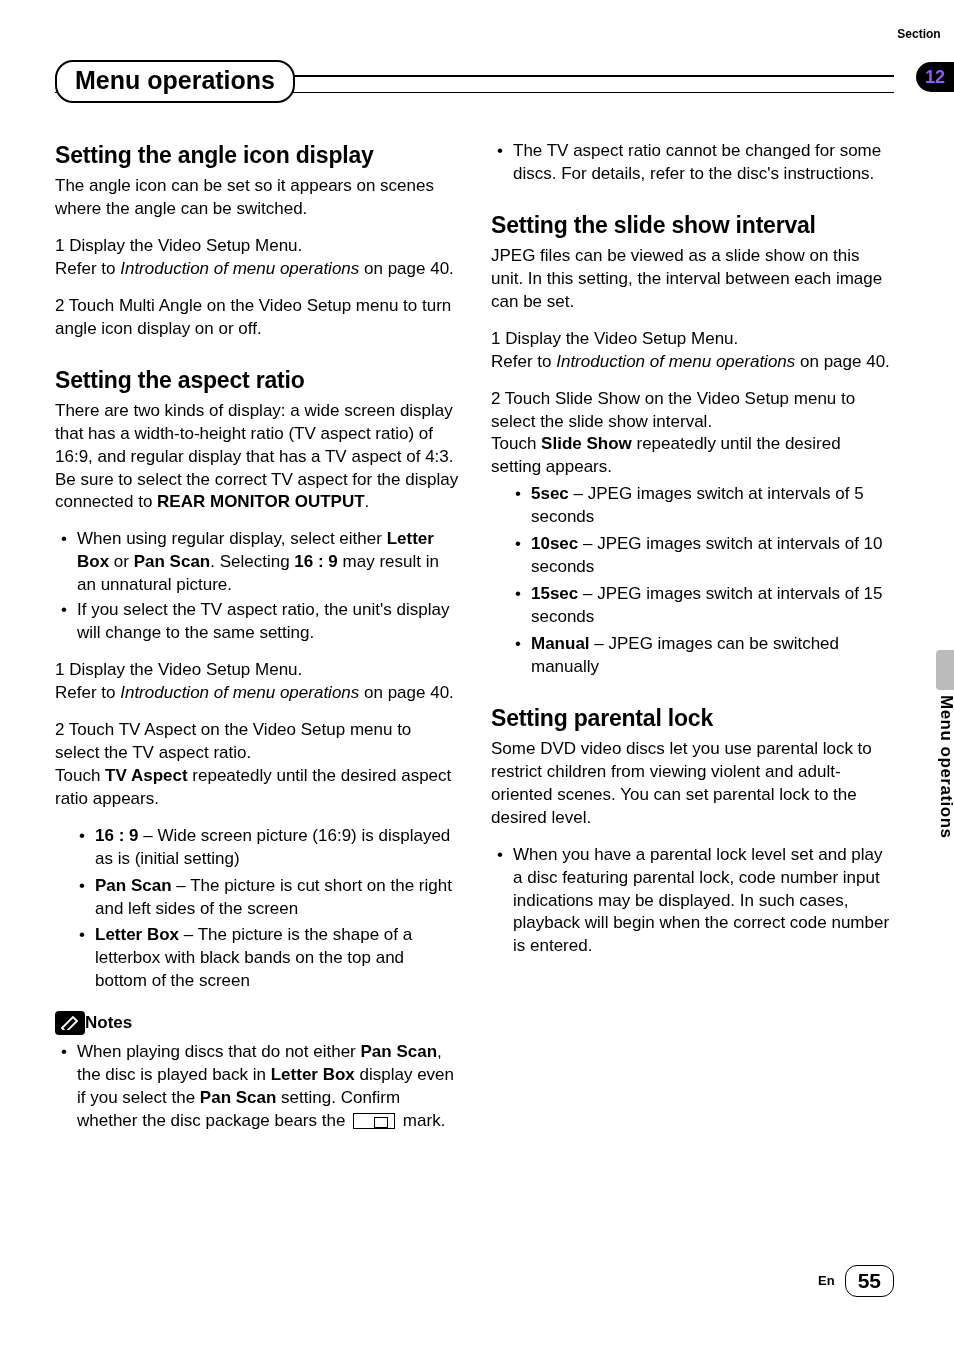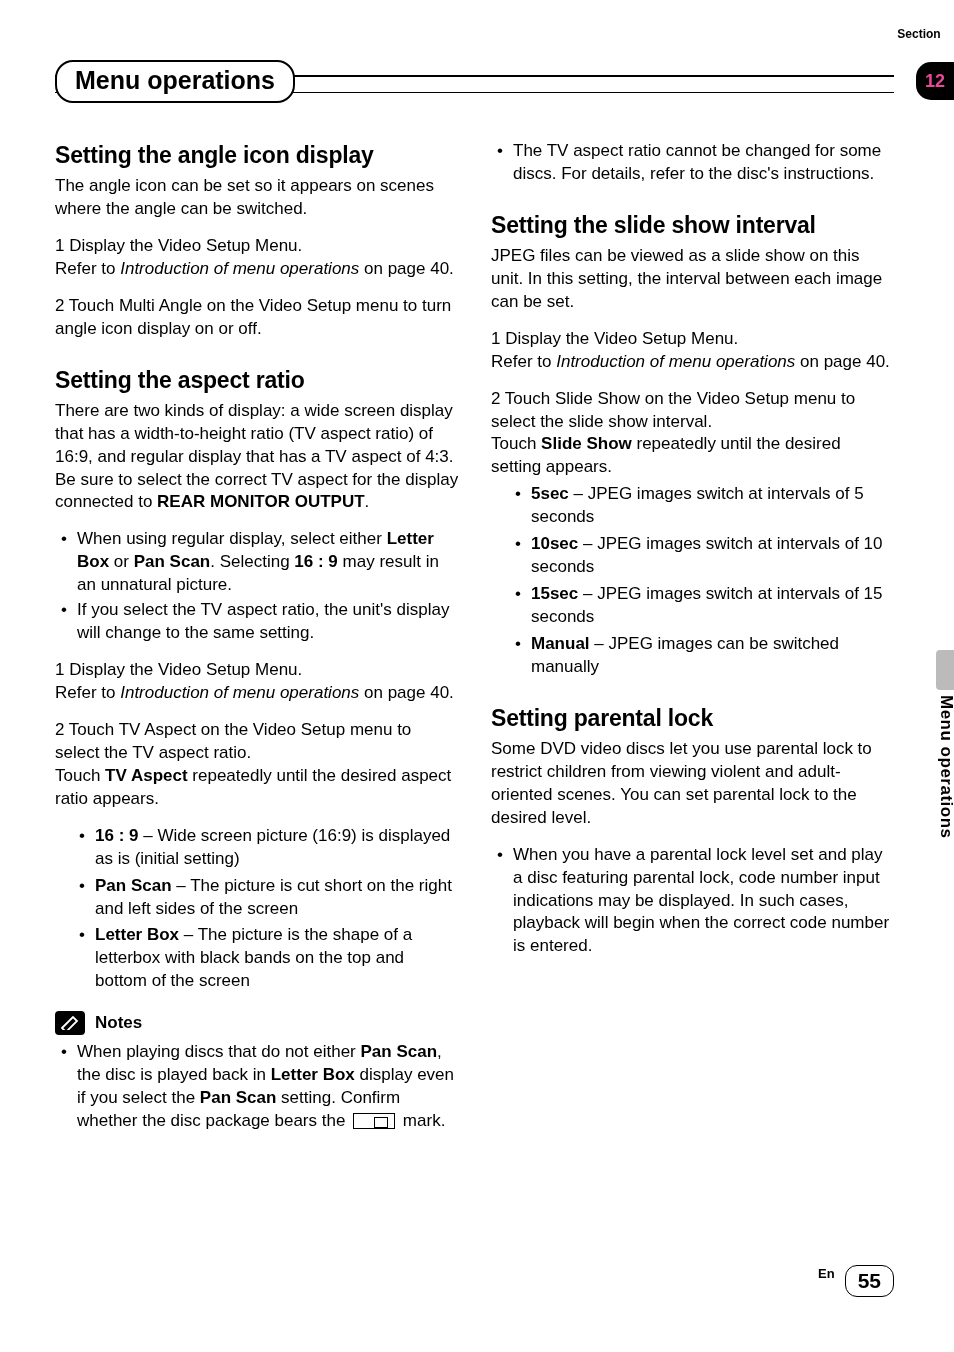--- a/index.html
+++ b/index.html
@@ -19,23 +19,23 @@
       text-align: center;
       width: 70px;
       font-size: 12px;
       font-weight: bold;
     }
     .section-badge {
       position: absolute;
       right: 0;
       top: 62px;
       width: 38px;
-      height: 38px;
+      height: 30px;
       background: #000;
-      color: #ec4899;
+      color: #8b5cf6;
       border-radius: 15px 0 0 15px;
       display: flex;
       align-items: center;
       justify-content: center;
       font-weight: bold;
       font-size: 18px;
     }
     .title-bar {
       position: absolute;
       left: 55px;
@@ -111,21 +111,20 @@
     }
     ul.sub > li::before {
       content: "•";
       position: absolute;
       left: 24px;
       top: 0;
     }
     .notes-header {
       display: flex;
       align-items: center;
-      gap: 10px;
       margin-top: 18px;
       margin-bottom: 6px;
     }
     .notes-icon {
       width: 30px; height: 24px;
       background: #000;
       border-radius: 4px;
       display:flex; align-items:center; justify-content:center;
     }
     .notes-title { font-weight: bold; }
@@ -166,20 +165,21 @@
       writing-mode: vertical-rl;
       font-weight: 900;
       font-size: 17px;
       letter-spacing: 0.5px;
     }
     .footer {
       position: absolute;
       bottom: 55px;
       right: 60px;
       display: flex;
+      align-items: center;
       gap: 10px;
     }
     .footer-lang { font-size: 13px; font-weight: bold; }
     .footer-page {
       border: 1.5px solid #000;
       border-radius: 12px;
       padding: 1px 12px;
       font-weight: bold;
       font-size: 21px;
     }

